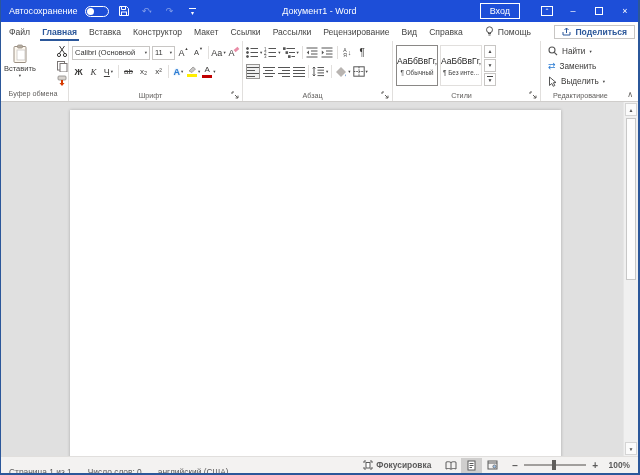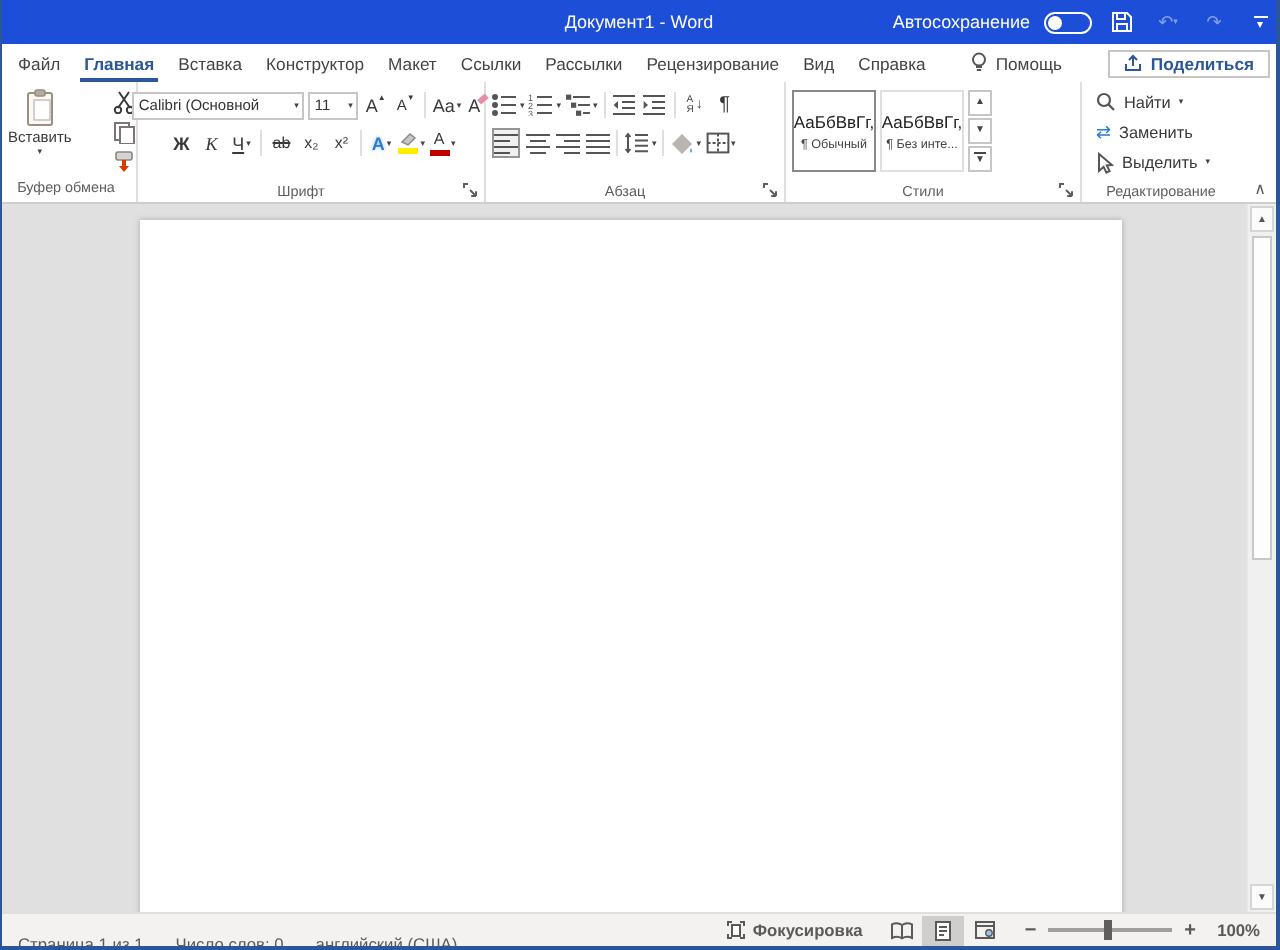--- a/index.html
+++ b/index.html
@@ -45,21 +45,21 @@
   .row { display:flex; align-items:center; gap:2px; height:17px; }
   .vsep { width:1px; height:13px; background:#e1dfdd; margin:0 1px; }
 
   
   .g-clip { width:68px; display:flex; gap:20px; }
   .pastebtn { width:36px; display:flex; flex-direction:column; align-items:center; font-size:7.5px; color:#3b3a39; cursor:pointer; }
   .clipcol { display:flex; flex-direction:column; gap:1px; }
   .clipcol .ibtn { height:14px; }
 
   
-  .g-font { width:174px; display:flex; flex-direction:column; gap:2px;align-items:center; }
+  .g-font { width:174px; display:flex; flex-direction:column; gap:2px; }
   .selbox { height:14px; border:1px solid #c8c6c4; display:flex; align-items:center; justify-content:space-between;
             font-size:7.5px; color:#333; padding:0 2px; background:#fff; cursor:pointer; white-space:nowrap; overflow:hidden; }
   .fontname { width:86px; }
   .fontsize { width:25px; }
   .bold { font-weight:bold; }
   .ital { font-style:italic; font-family:"Liberation Serif",serif; }
   .undl { text-decoration:underline; }
   .strk { text-decoration:line-through; font-size:8px; }
   .colorstack { display:flex; flex-direction:column; align-items:center; line-height:8px; }
   .colorstack .bar { width:10px; height:3px; margin-top:1px; }
@@ -140,20 +140,31 @@
         </svg>
       </span>
       <span class="tb-icon disabled">↶<span class="caret" style="color:#fff">▾</span></span>
       <span class="tb-icon disabled">↷</span>
       <span class="tb-icon qat-drop">
           <span class="bar"></span>
           <span>▾</span>
         </span>
     </div>
     <span class="tb-title">Документ1 - Word</span>
+    <div class="tb-right">
+      <button class="signin">Вход</button>
+      <span class="winbtn">
+          <span class="ribopts">⌃</span>
+        </span>
+      <span class="winbtn">–</span>
+      <span class="winbtn">
+          <span class="maxbox"></span>
+        </span>
+      <span class="winbtn">×</span>
+    </div>
   </div>
 
   <div class="tabrow">
     <span class="tab">Файл</span>
     <span class="tab active">Главная</span>
     <span class="tab">Вставка</span>
     <span class="tab">Конструктор</span>
     <span class="tab">Макет</span>
     <span class="tab">Ссылки</span>
     <span class="tab">Рассылки</span>

